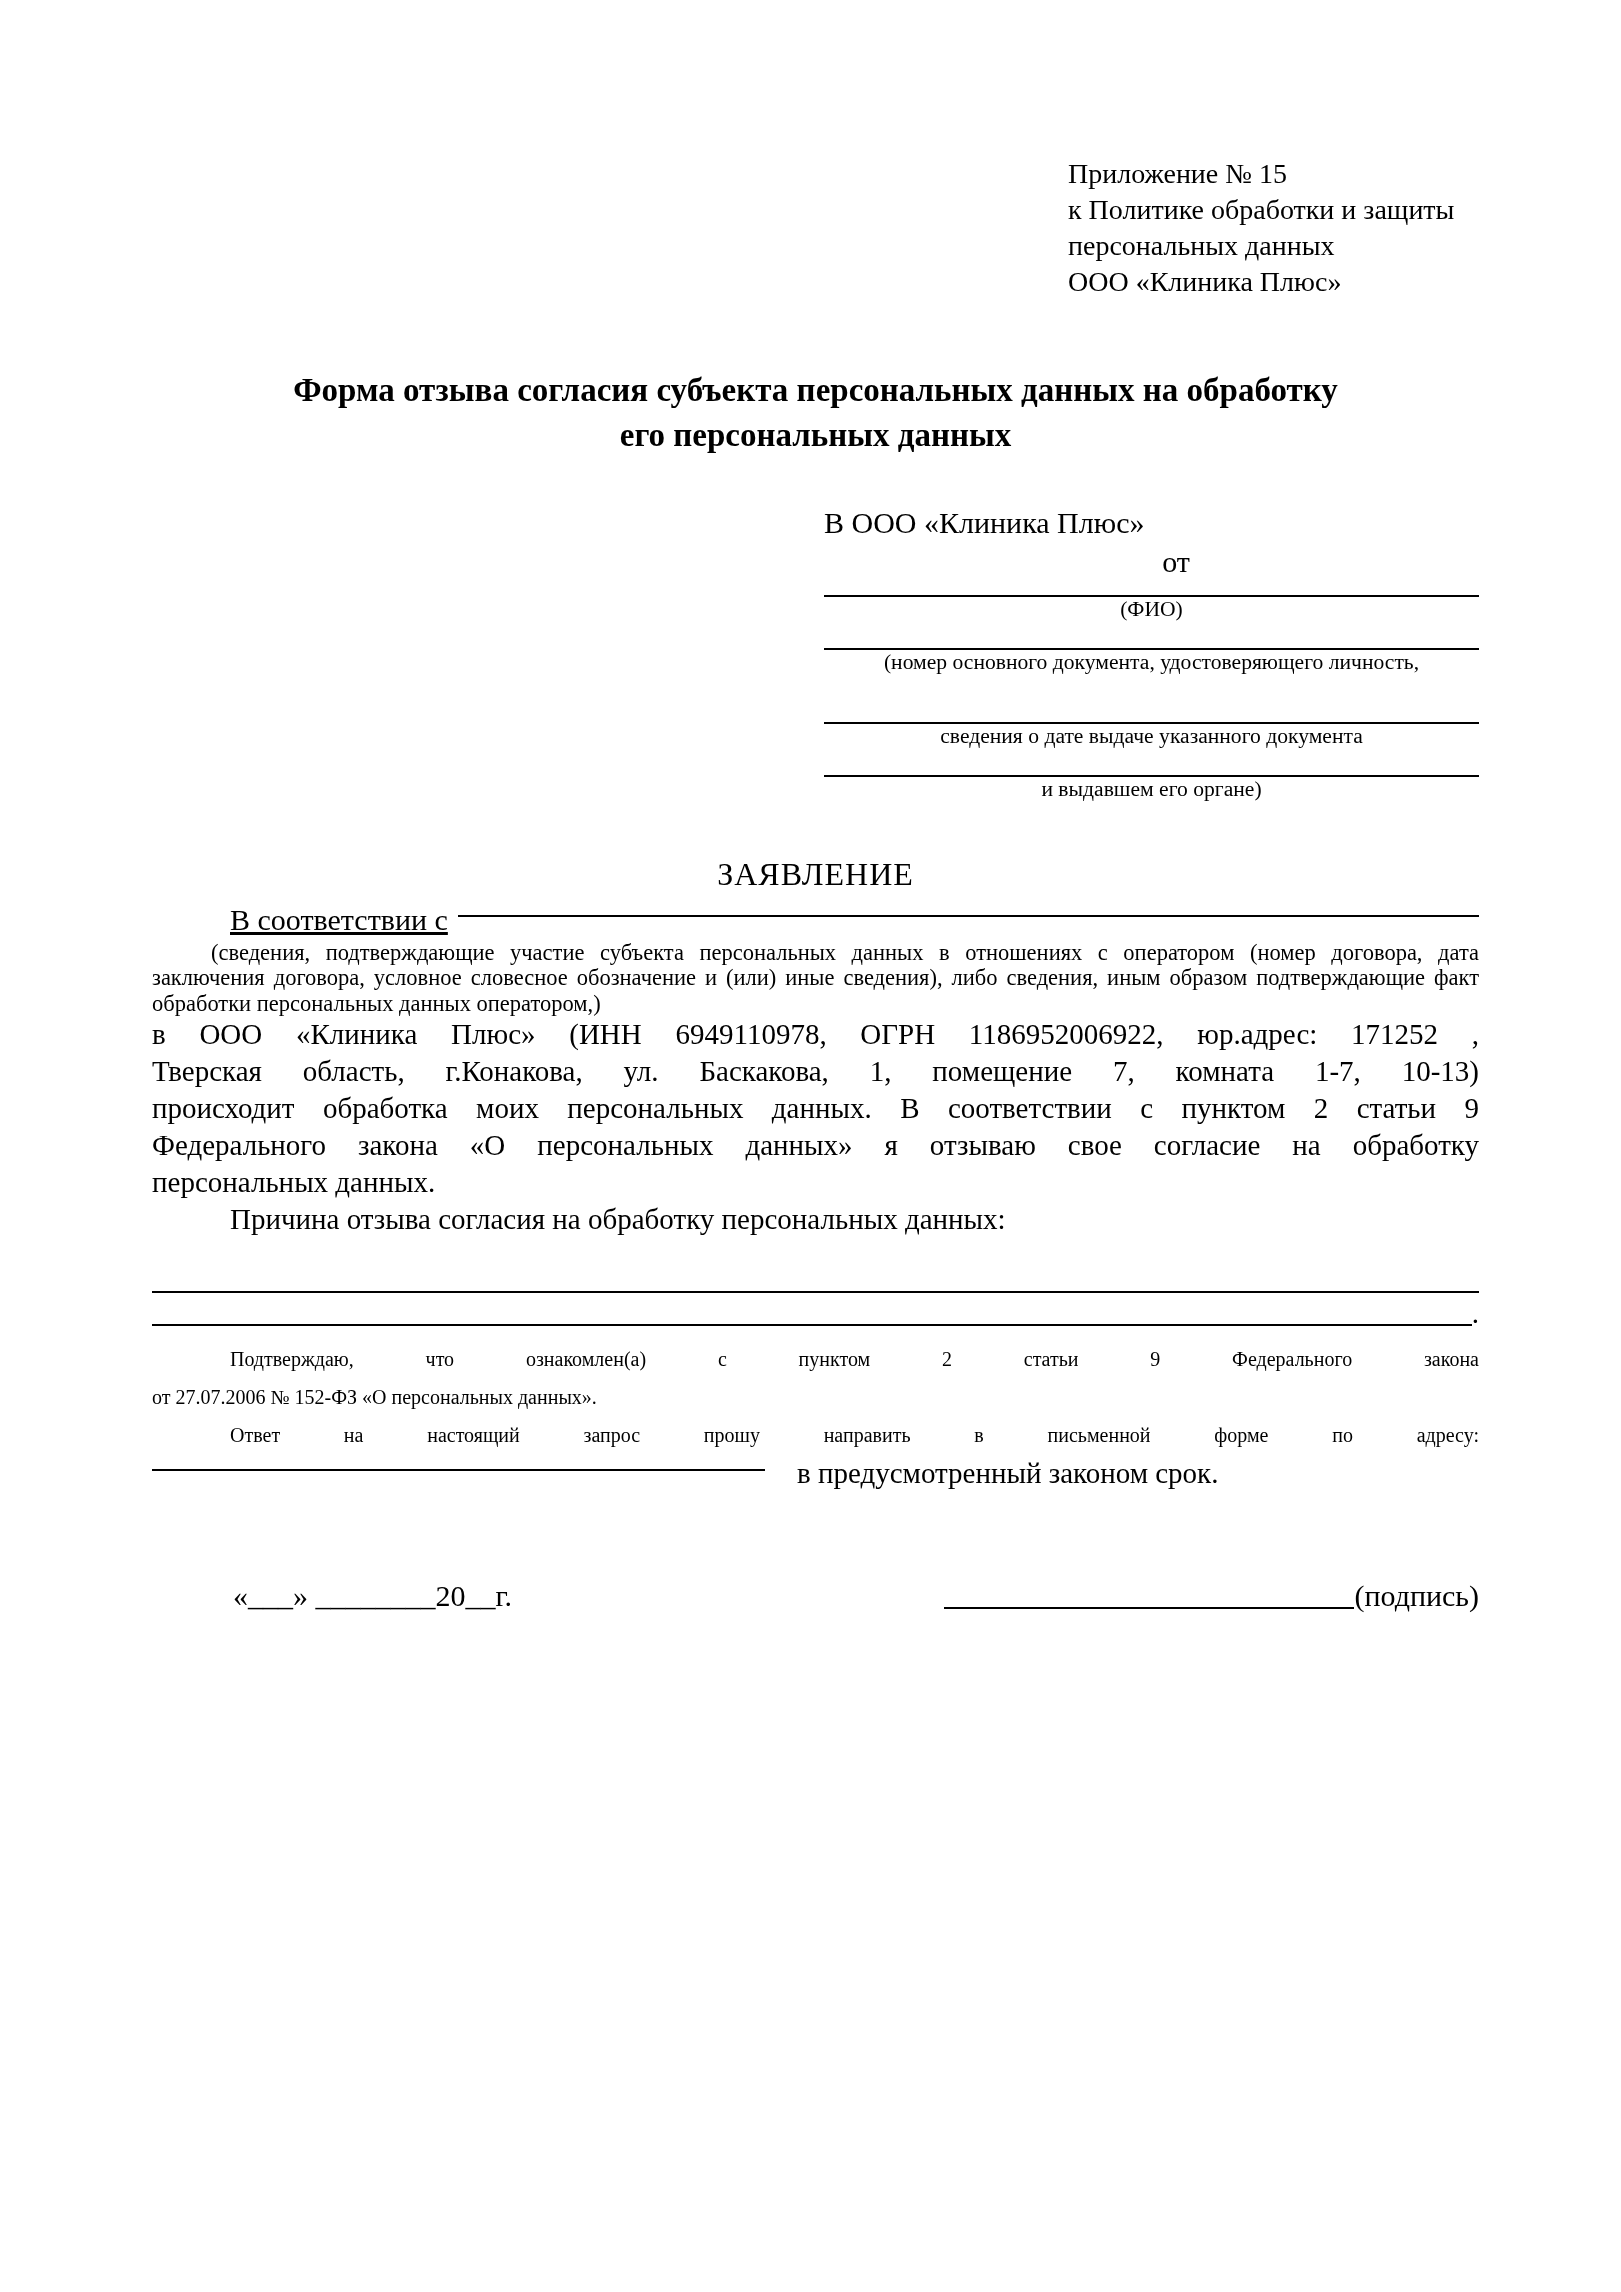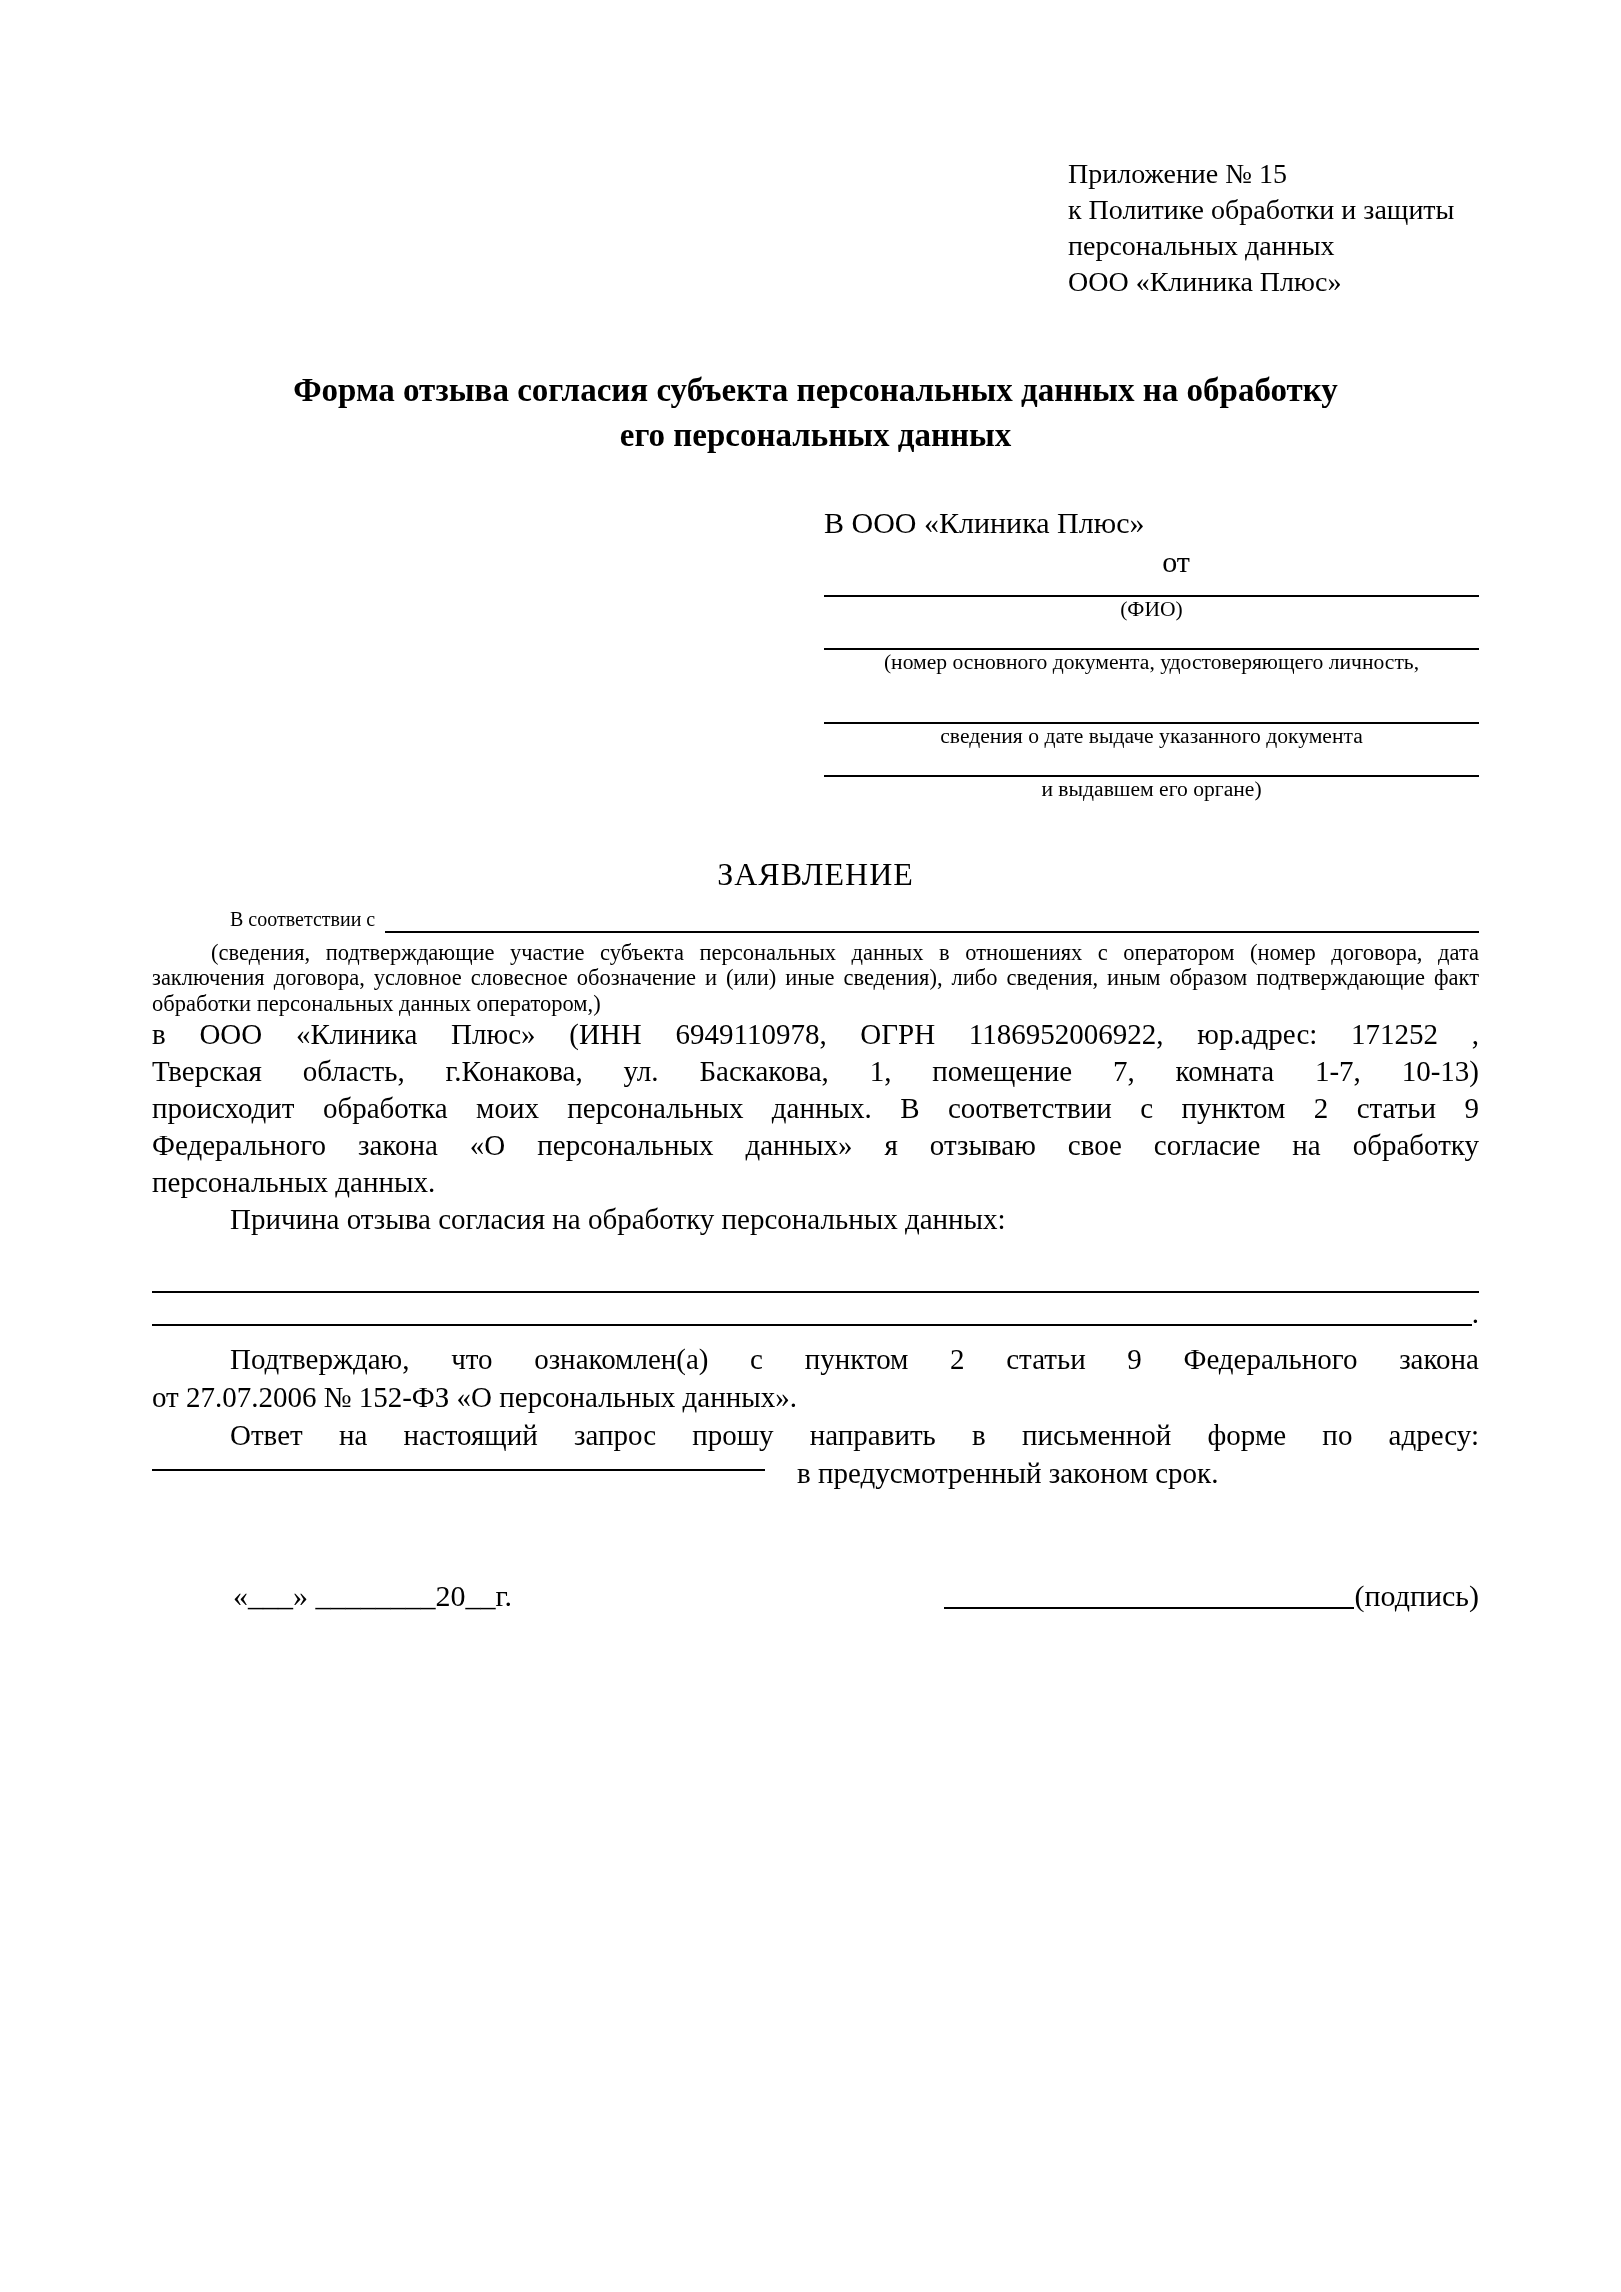--- a/index.html
+++ b/index.html
@@ -22,33 +22,33 @@
   .recipient .from-label { line-height: 39px; padding-left: 49px; text-align: center; }
   .blank { border-bottom: 2.9px solid #000; }
   .b1 { height: 13.7px; }
   .b2 { height: 25.5px; }
   .b3 { height: 47px; }
   .b4 { height: 25.5px; }
   .fld-label { font-size: 21.6px; line-height: 25.5px; text-align: center; }
 
   
   .stmt-heading { margin-top: 51px; text-align: center; font-size: 32px; line-height: 41px; letter-spacing: 1px; }
-  .intro-row { display: flex; align-items: flex-end; padding-left: 78px; margin-top: 3.9px; font-size: 20px; line-height: 41px; }
+  .intro-row { display: flex; align-items: center; padding-left: 78px; margin-top: 3.9px; font-size: 30px; line-height: 41px; text-decoration: underline; }
   .intro-row .fill { flex: 1; border-bottom: 2.9px solid #000; margin-bottom: 6.9px; margin-left: 9.8px; }
   .note { font-size: 22.5px; line-height: 25.5px; }
   .note .jline { text-align: justify; text-align-last: justify; }
   .note .indent { text-indent: 59px; }
   .bodytxt { font-size: 29px; line-height: 37px; }
   .jl { text-align: justify; text-align-last: justify; }
   .reason-row { display: flex; align-items: flex-start; padding-left: 78px; font-size: 29px; line-height: 37px; flex-direction: column; }
   .reason-row .fill { flex: 1; border-bottom: 2.9px solid #000; margin-bottom: 5.9px; margin-left: 9.8px; }
   .longline1 { margin-top: 45px; border-bottom: 2.9px solid #000; height: 0; }
   .longline2 { display: flex; align-items: flex-end; margin-top: 2px; height: 37px; font-size: 29px; line-height: 37px; }
   .longline2 .fill { flex: 1; border-bottom: 2.9px solid #000; margin-bottom: 5.9px; }
-  .confirm { margin-top: 7.8px; font-size: 29px; line-height: 38px; }
+  .confirm { margin-top: 7.8px; font-size: 20px; line-height: 38px; }
   .indent80 { text-indent: 78px; }
   .reply2 { display: flex; align-items: center; font-size: 29px; line-height: 38px; gap: 32px; }
   .reply2 .fill { width: 613px; border-bottom: 2.9px solid #000; margin-bottom: 4.9px; }
 
   
   .footer { margin-top: 84px; display: flex; justify-content: space-between; align-items: flex-end; font-size: 30px; line-height: 39px; }
   .footer .date { padding-left: 81px; }
   .footer .sign { display: flex; align-items: flex-end; }
   .footer .sign .fill { width: 410px; border-bottom: 2.9px solid #000; margin-bottom: 5.9px; }
 </style>

